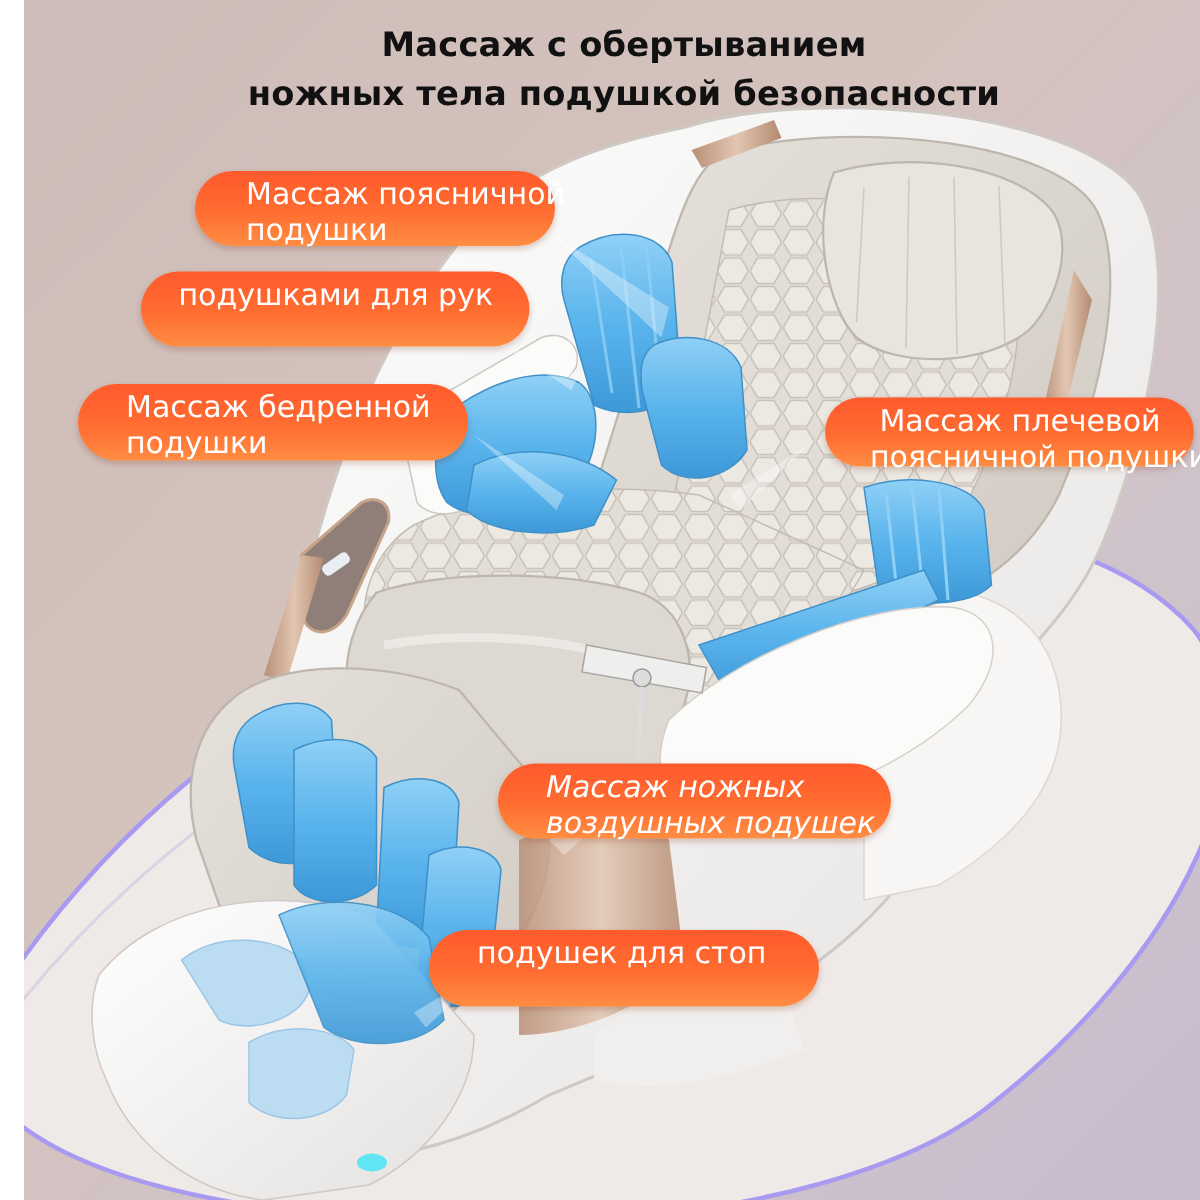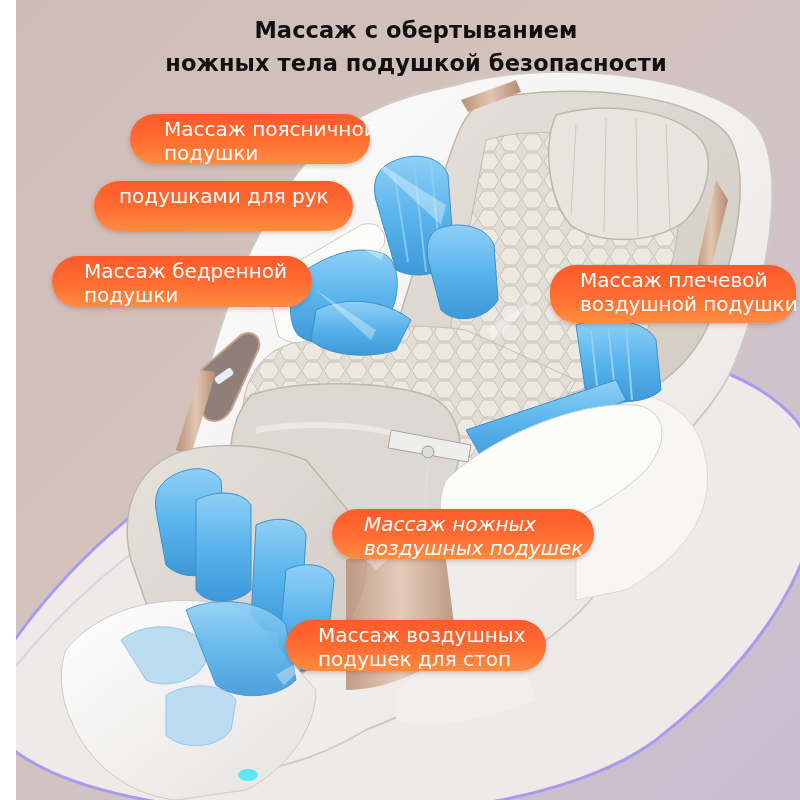--- a/index.html
+++ b/index.html
@@ -142,27 +142,26 @@
 
   <div class="pill" style="left:78px; top:181px; width:259px; height:50px; padding-left:25px;">
     <span>подушками для рук</span>
   </div>
 
   <div class="pill" style="left:36px; top:256px; width:260px; height:51px; padding-left:32px;">
     <span>Массаж бедренной</span>
     <span>подушки</span>
   </div>
 
-  <div class="pill" style="left:534px; top:265px; width:246px; height:58px; padding-left:30px;">
+  <div class="pill" style="left:534px; top:265px; width:246px; height:46px; padding-left:30px;text-align:center;">
     <span>Массаж плечевой</span>
-    <span>воздушной подушки</span>
+    <span>поясничной подушки</span>
   </div>
 
   <div class="pill" style="left:316px; top:509px; width:262px; height:50px; padding-left:32px;font-style:italic;">
     <span>Массаж ножных</span>
     <span>воздушных подушек</span>
   </div>
 
   <div class="pill" style="left:270px; top:620px; width:260px; height:51px; padding-left:32px;">
-    <span>Массаж воздушных</span>
     <span>подушек для стоп</span>
   </div>
 </div>
 
 </body></html>

